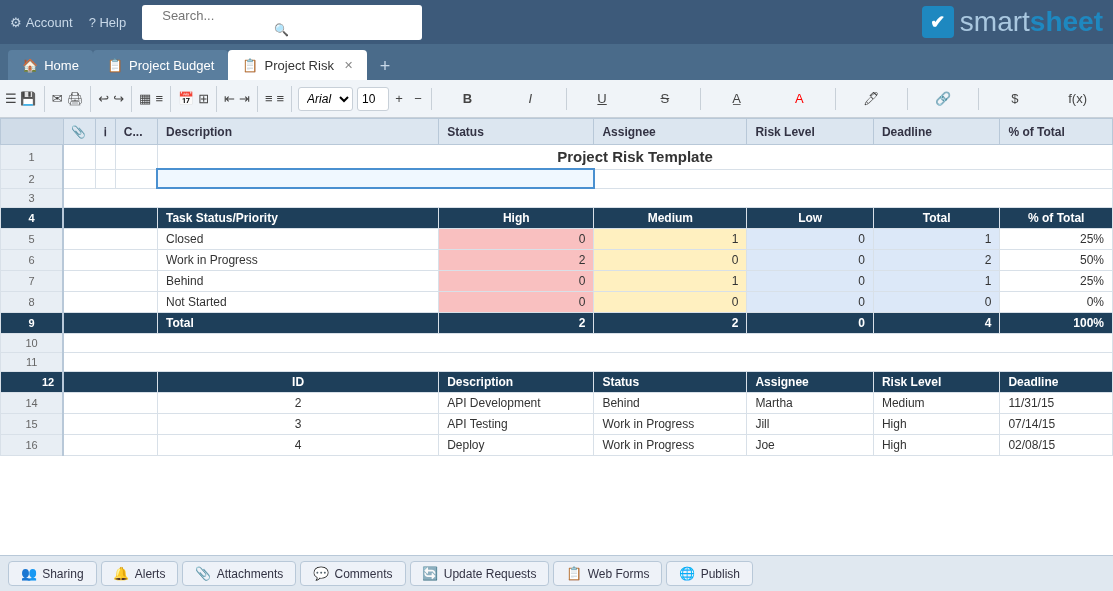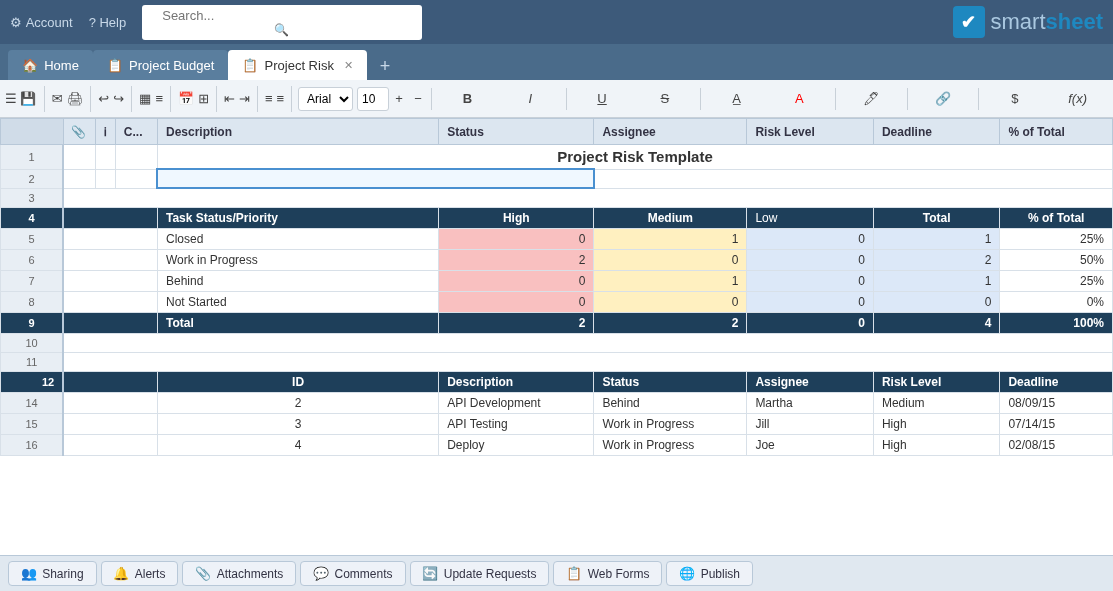--- a/index.html
+++ b/index.html
@@ -30,21 +30,21 @@
     }
     .search-icon { color: #666; font-size: 12px; }
     .logo-area { display: flex; align-items: center; gap: 6px; }
     .logo-check {
       background: #1e88c0;
       width: 32px; height: 32px;
       border-radius: 4px;
       display: flex; align-items: center; justify-content: center;
       color: white; font-size: 18px; font-weight: bold;
     }
-    .logo-text { color: white; font-size: 22px; }
+    .logo-text { color: white; font-size: 28px; }
     .logo-text span { color: #aac8e0; }
 
     
     .tab-bar {
       background: #4a6b8a;
       height: 36px;
       display: flex;
       align-items: flex-end;
       padding: 0 8px;
       flex-shrink: 0;
@@ -79,20 +79,21 @@
       flex-shrink: 0;
     }
     .toolbar-sep { width: 1px; height: 22px; background: #c8d0d8; margin: 0 4px; }
     .font-select {
       border: 1px solid #c8d0d8;
       border-radius: 3px;
       padding: 2px 4px;
       font-size: 12px;
       height: 24px;
       background: white;
+      font-style: italic;
     }
     .font-size-box {
       border: 1px solid #c8d0d8;
       border-radius: 3px;
       padding: 2px 4px;
       font-size: 12px;
       height: 24px;
       width: 32px;
       background: white;
     }
@@ -302,21 +303,21 @@
   <div class="sb-btn" style="text-decoration:line-through;">S</div>
   <div class="toolbar-sep"></div>
   <div class="sb-btn">A̲</div>
   <div class="sb-btn" style="color:red;">A</div>
   <div class="toolbar-sep"></div>
   <div class="sb-btn">🖊</div>
   <div class="toolbar-sep"></div>
   <div class="sb-btn">🔗</div>
   <div class="toolbar-sep"></div>
   <div class="sb-btn">$</div>
-  <div class="sb-btn" style="font-style:italic;">f(x)</div>
+  <div class="sb-btn" style="">f(x)</div>
 </div>
 
 <div class="main-area">
 
   <div class="sheet-area">
     <table class="sheet">
       <thead>
         <tr>
           <th class="row-num"></th>
           <th style="width:20px;">
@@ -355,21 +356,21 @@
           <td class="row-num">3</td>
           <td colspan="9"></td>
         </tr>
 
         <tr class="summary-header">
           <td class="row-num" style="background:#1e3f5a; color:white;">4</td>
           <td colspan="3"></td>
           <td class="desc-col" style="font-weight:bold;">Task Status/Priority</td>
           <td style="background:#e84040; color:white; font-weight:bold; text-align:center;">High</td>
           <td style="background:#f0c040; color:white; font-weight:bold; text-align:center;">Medium</td>
-          <td style="background:#e0e840; color:#333; font-weight:normal; text-align:left;">Low</td>
+          <td style="background:#e0e840; color:#333; font-weight:bold; text-align:center;">Low</td>
           <td style="font-weight:bold; text-align:center;">Total</td>
           <td style="font-weight:bold; text-align:center;">% of Total</td>
         </tr>
 
         <tr>
           <td class="row-num">5</td>
           <td colspan="3"></td>
           <td>Closed</td>
           <td class="col-high">0</td>
           <td class="col-medium">1</td>
@@ -445,21 +446,21 @@
 
 
         <tr>
           <td class="row-num">14</td>
           <td colspan="3"></td>
           <td style="text-align:center;">2</td>
           <td>API Development</td>
           <td>Behind</td>
           <td>Martha</td>
           <td>Medium</td>
-          <td>08/09/15</td>
+          <td>11/31/15</td>
         </tr>
 
         <tr>
           <td class="row-num">15</td>
           <td colspan="3"></td>
           <td style="text-align:center;">3</td>
           <td>API Testing</td>
           <td>Work in Progress</td>
           <td>Jill</td>
           <td>High</td>

